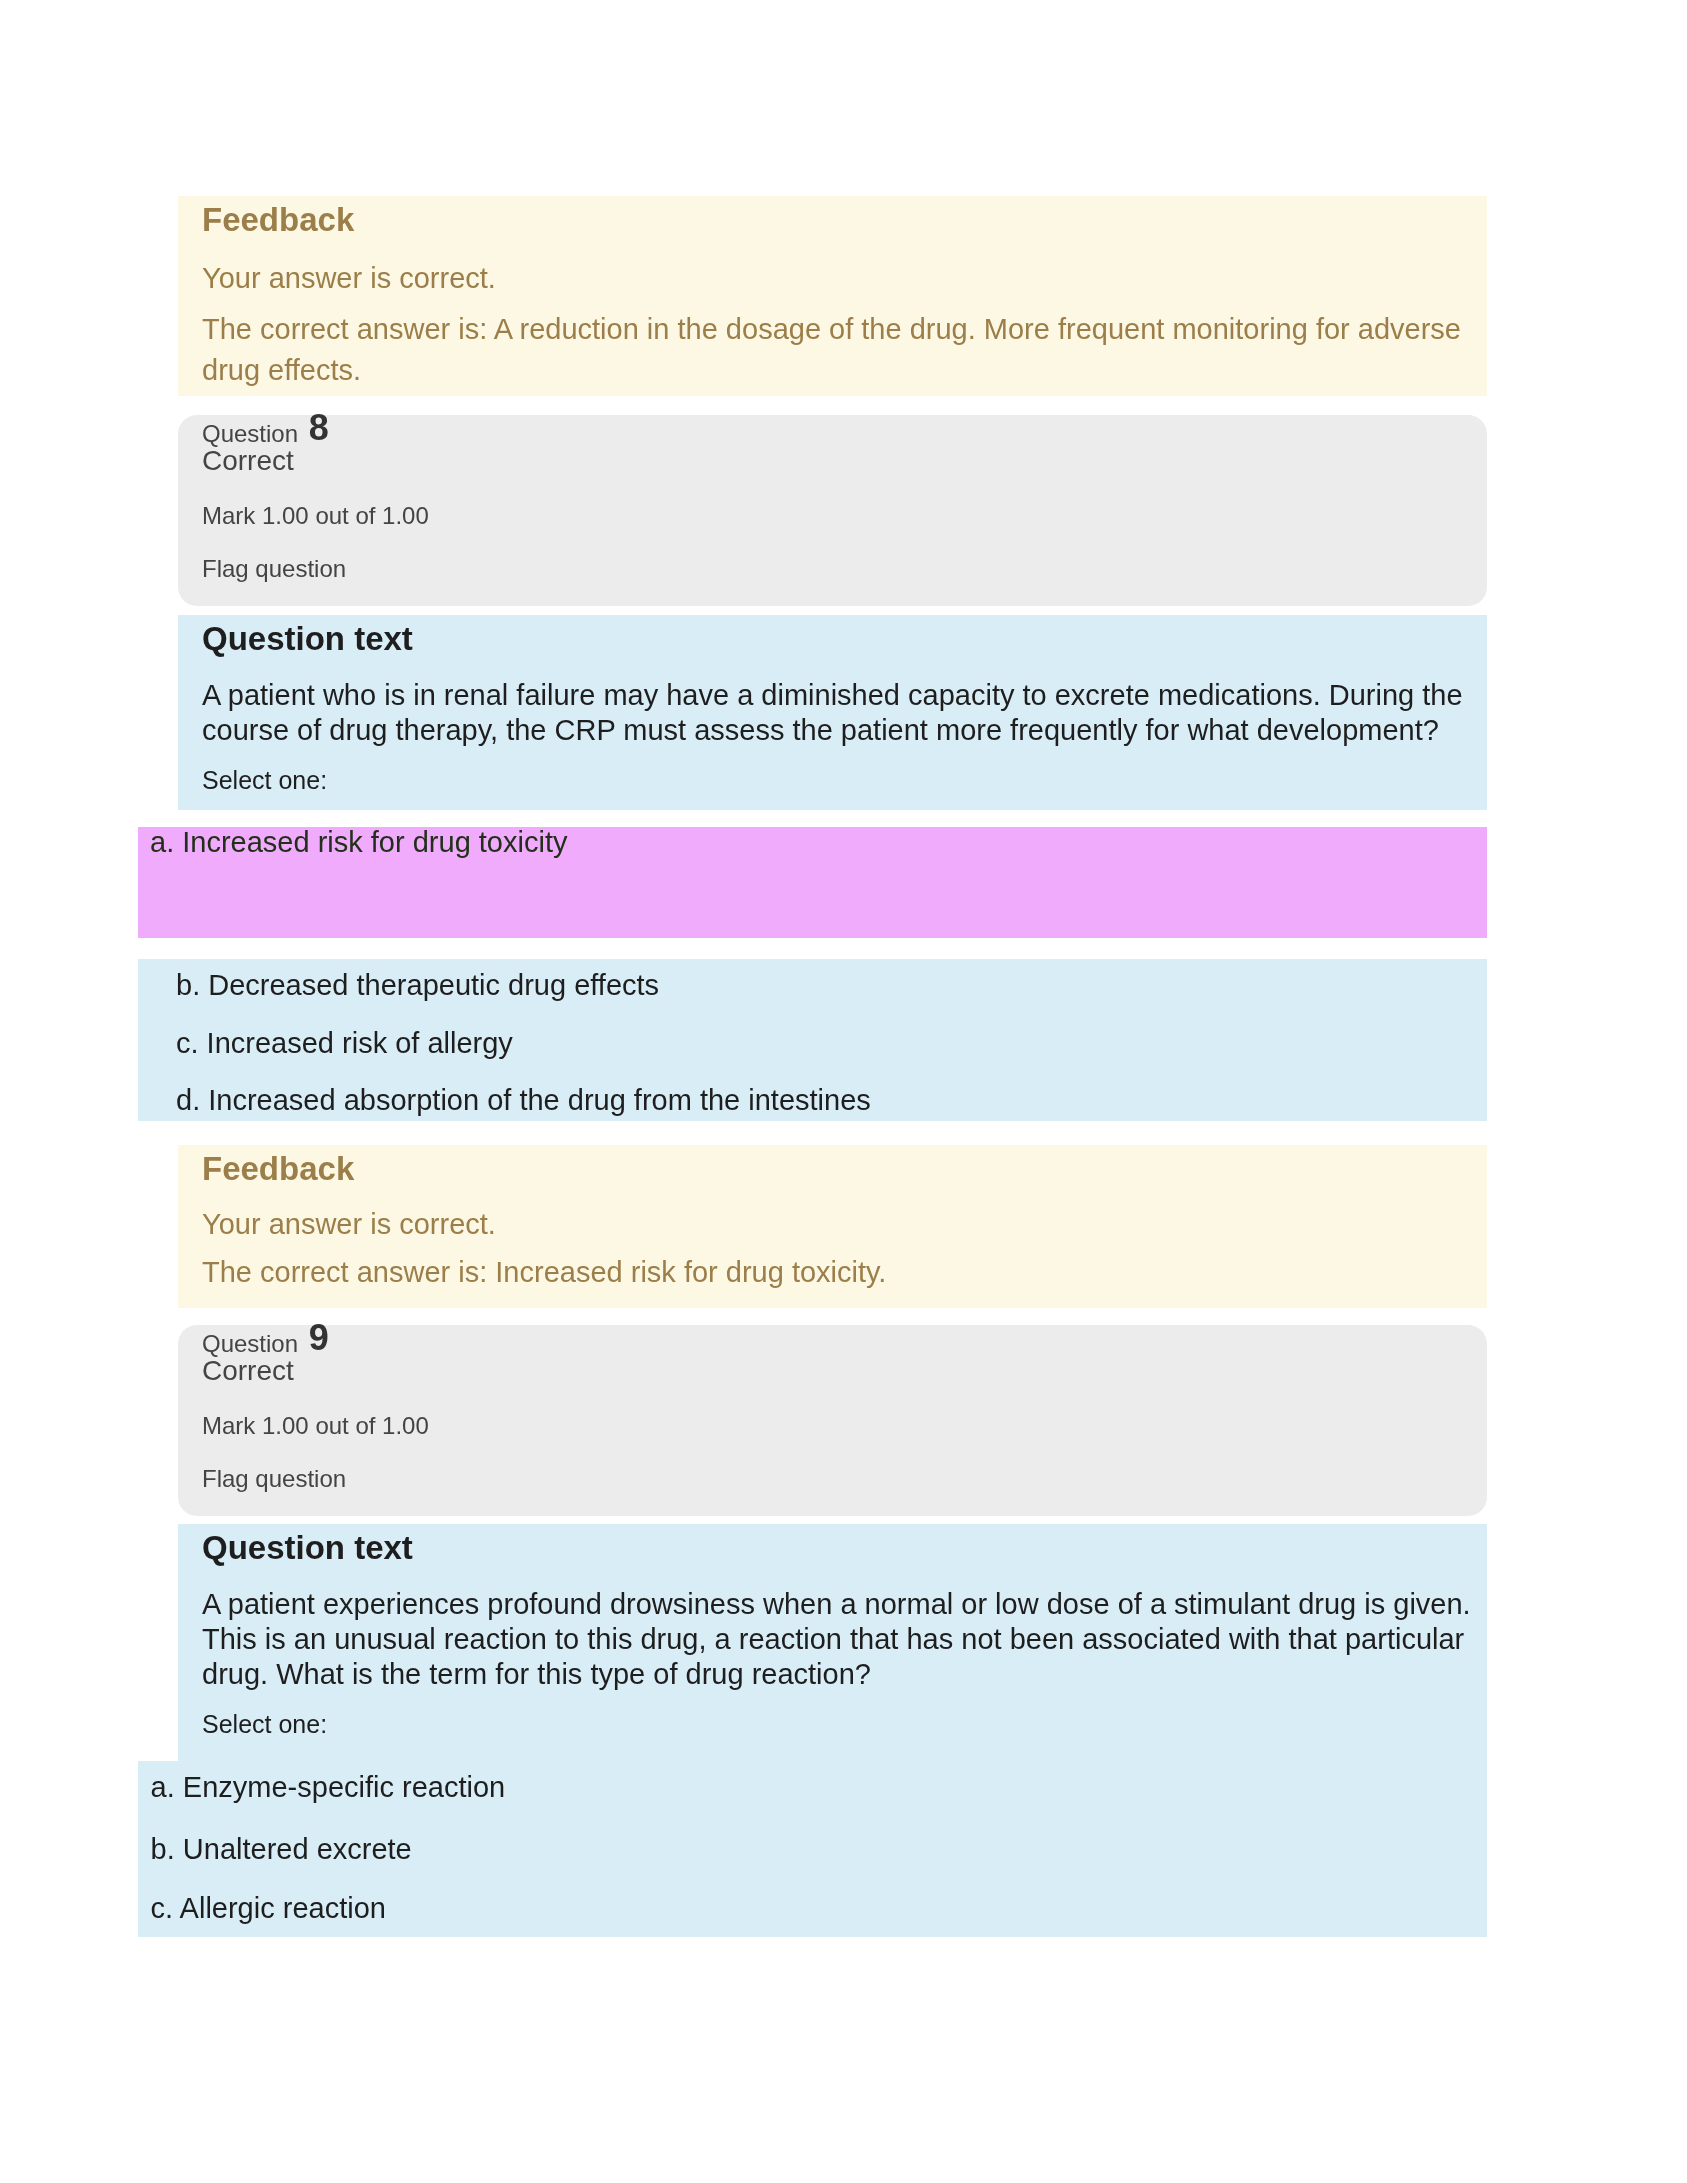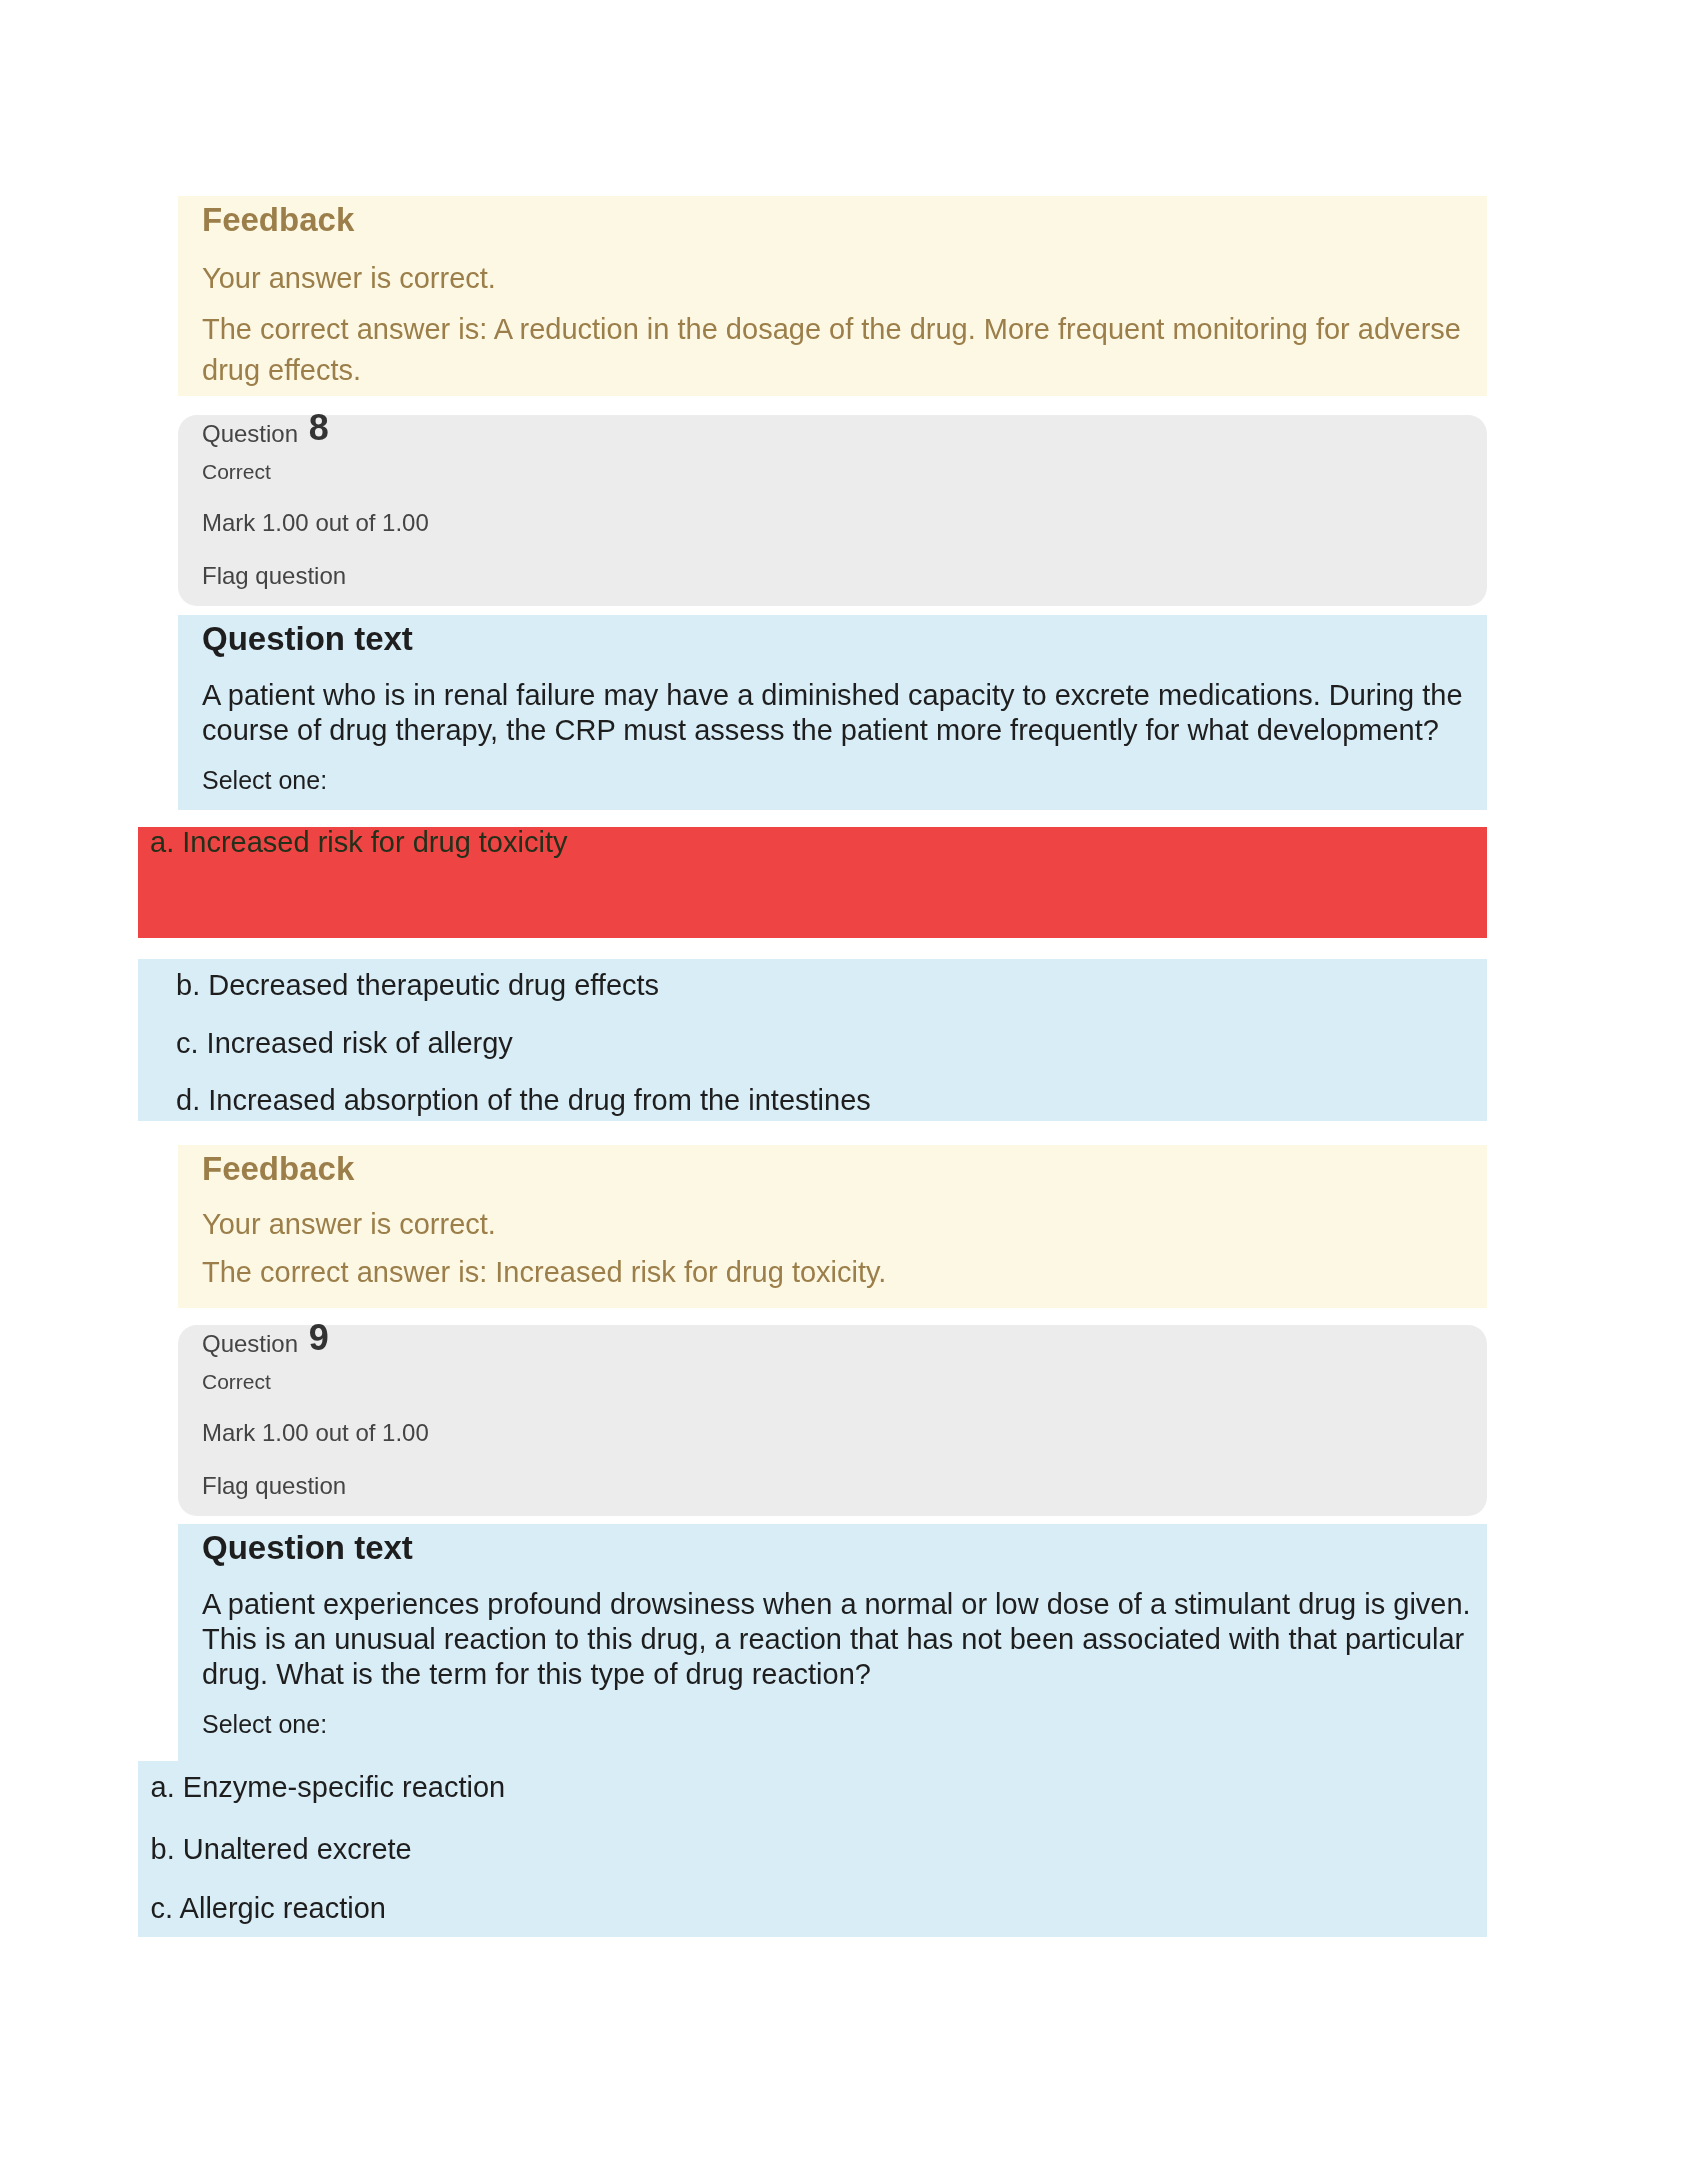--- a/index.html
+++ b/index.html
@@ -18,33 +18,33 @@
 
   
   .fb{background:#fcf8e3;padding:0 6.6px 0 24px;color:#9b7e49;}
   .fb .fb-title{margin:0;font-size:33px;font-weight:bold;line-height:1.3;padding-top:2.6px;}
   .fb .fb-line{margin:0;font-size:29px;line-height:1.39;}
 
   
   .qi{background:#ececec;padding:0 6.6px 0 24px;color:#444;border-radius:19px;}
   .qi .qi-no{margin:0;padding-top:14.6px;font-size:24px;font-weight:normal;color:#444;line-height:0;}
   .qi .qi-no .qno{font-size:36px;font-weight:bold;color:#333;position:relative;top:-1.3px;margin-left:4px;}
-  .qi .qi-state{margin:26px 0 0;font-size:21px;line-height:1.1;}
+  .qi .qi-state{margin:12px 0 0;font-size:28px;line-height:1.1;}
   .qi .qi-marks{margin:27px 0 0;font-size:24px;line-height:1.1;}
   .qi .qi-flag{margin:26.5px 0 0;font-size:24px;line-height:1.1;}
 
   
   .qb{background:#d9edf7;padding:0 6.6px 0 24px;color:#1e1e1e;}
   .qb .qb-title{margin:0;padding-top:0;font-size:33px;font-weight:bold;line-height:1.0;color:#1e1e1e;}
   .qb .qb-text{margin:23px 0 0;font-size:29px;line-height:1.21;color:#1e1e1e;}
   .qb .qb-select{margin:19px 0 0;font-size:25px;line-height:1.1;color:#1e1e1e;}
 
   
   .ar{background:#d9edf7;font-size:29px;color:#1e1e1e;padding-left:12.6px;padding-top:12px;line-height:1.0;}
-  .ar.ok{background:#ef4444;color:#22301a;padding-left:12px;}
+  .ar.ok{background:#f0abfc;color:#22301a;padding-left:12px;}
   .ar .opt{margin:0;}
   .ar .opt + .opt{margin-top:29px;}
 </style>
 </head>
 <body>
 
 <div class="page">
 
   <section class="blk w-main fb" style="top:196px;height:200px;">
     <h4 class="fb-title">Feedback</h4>

